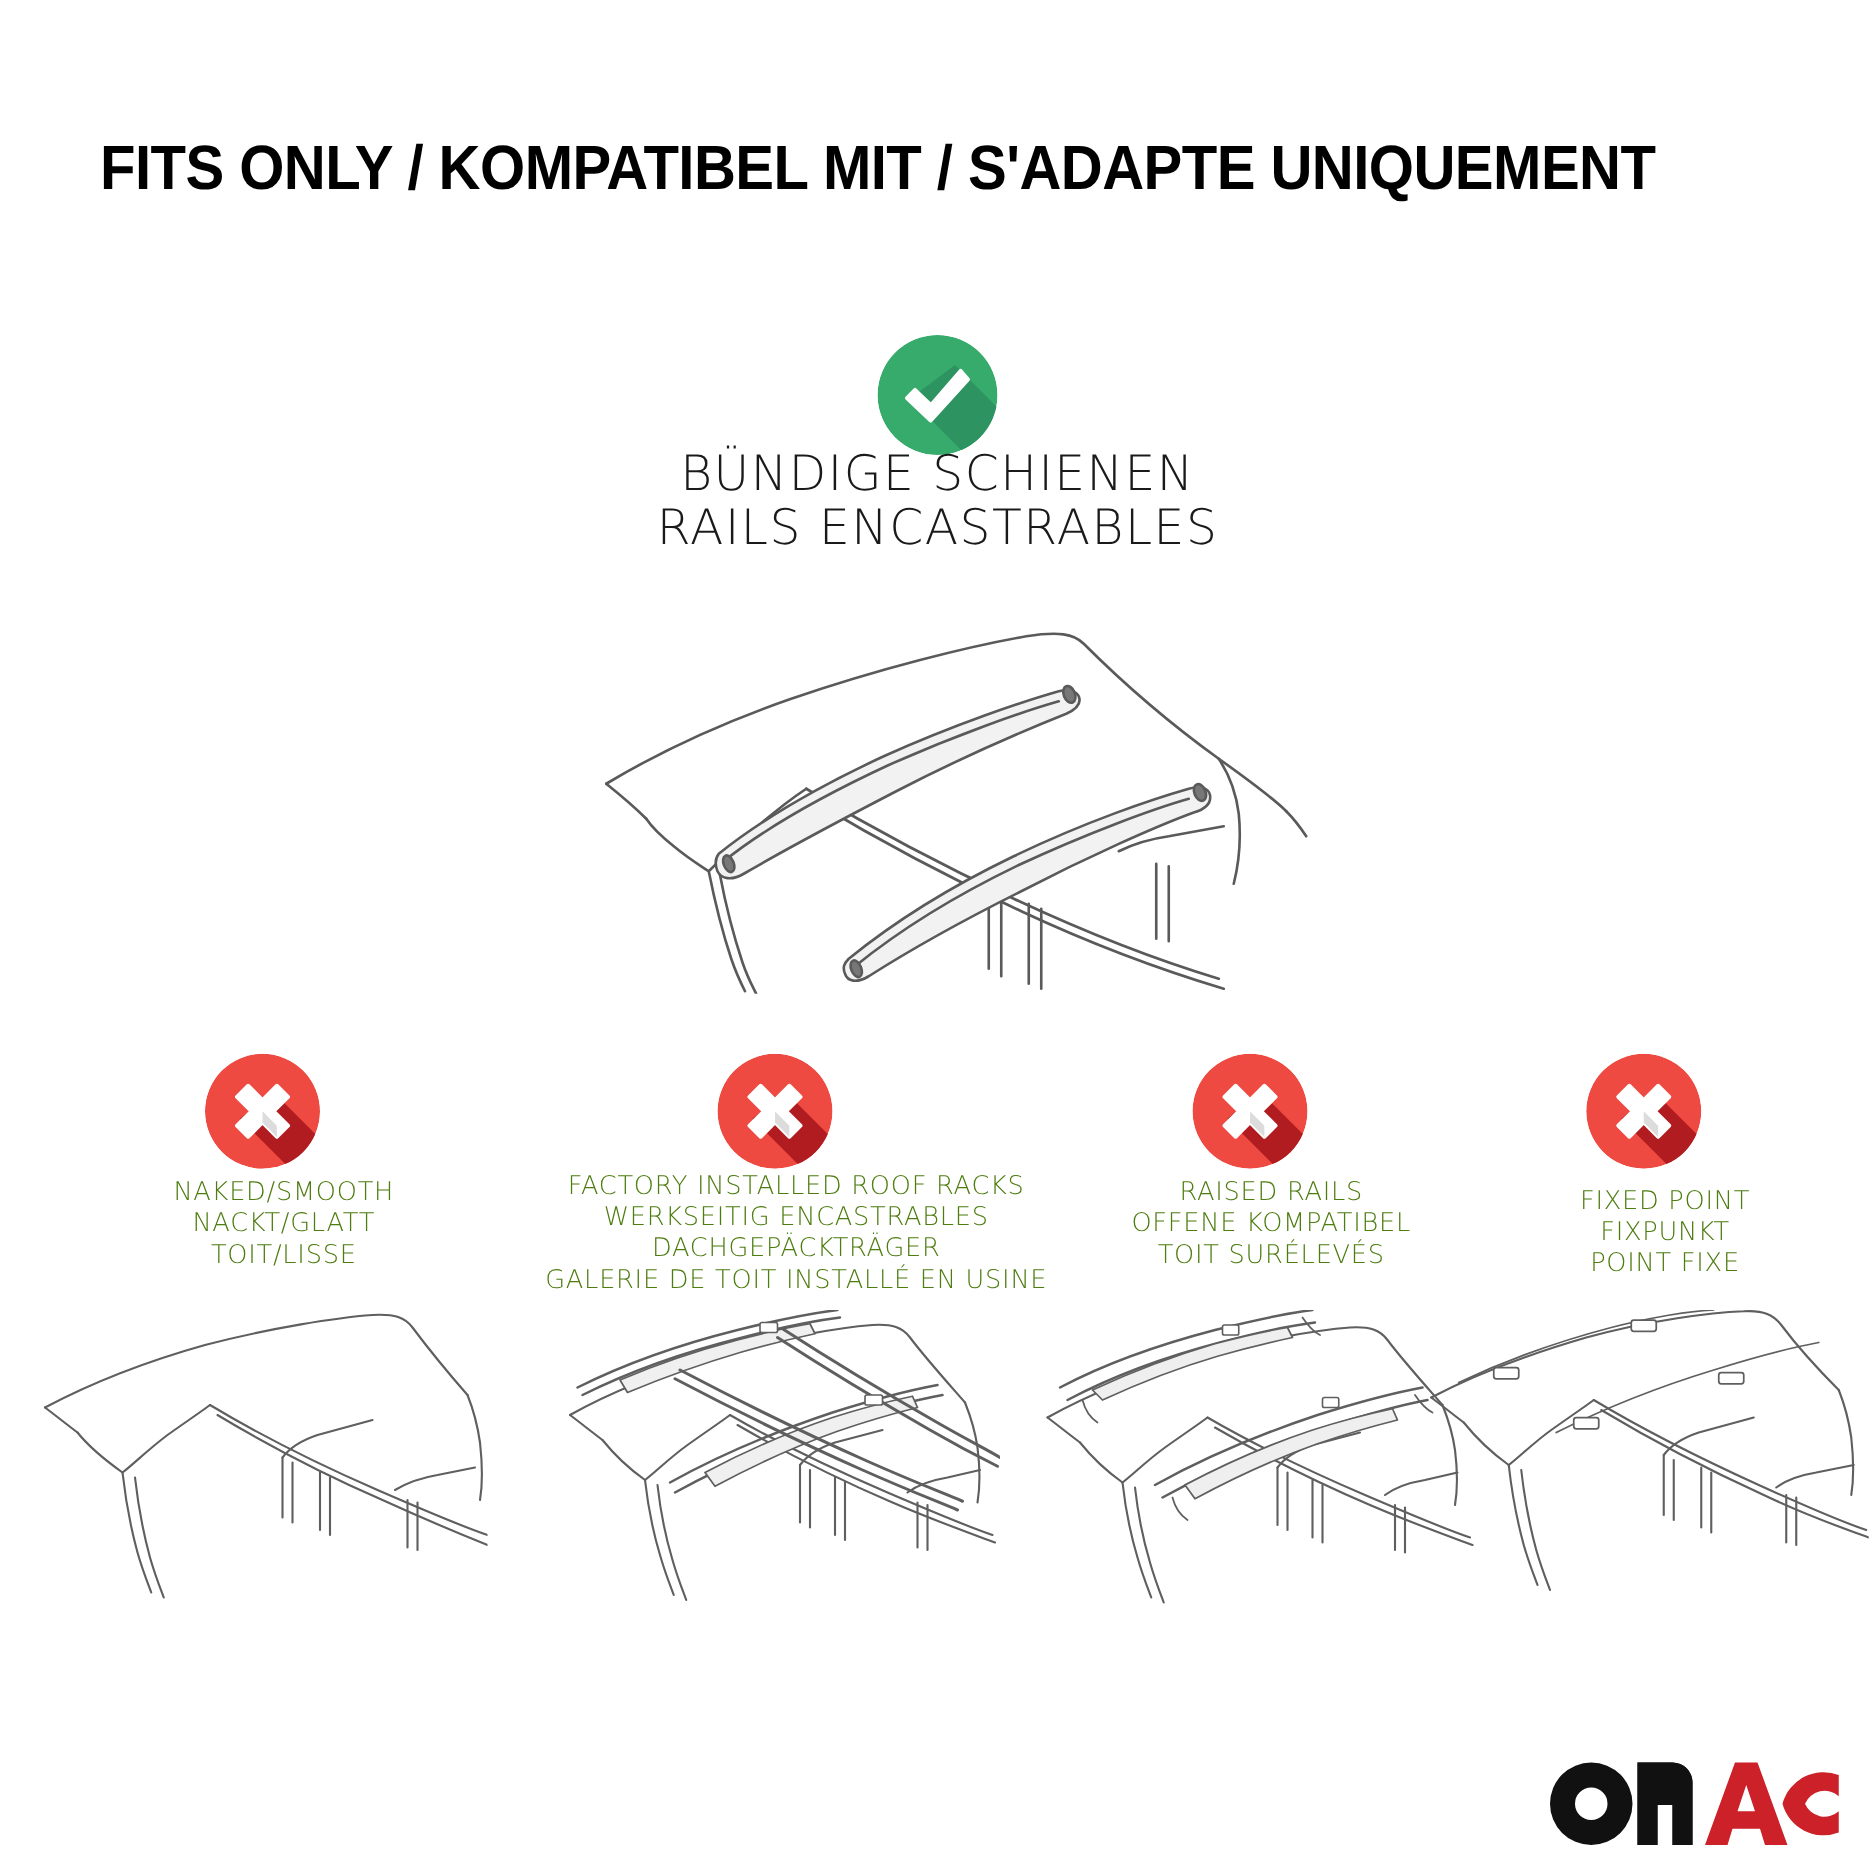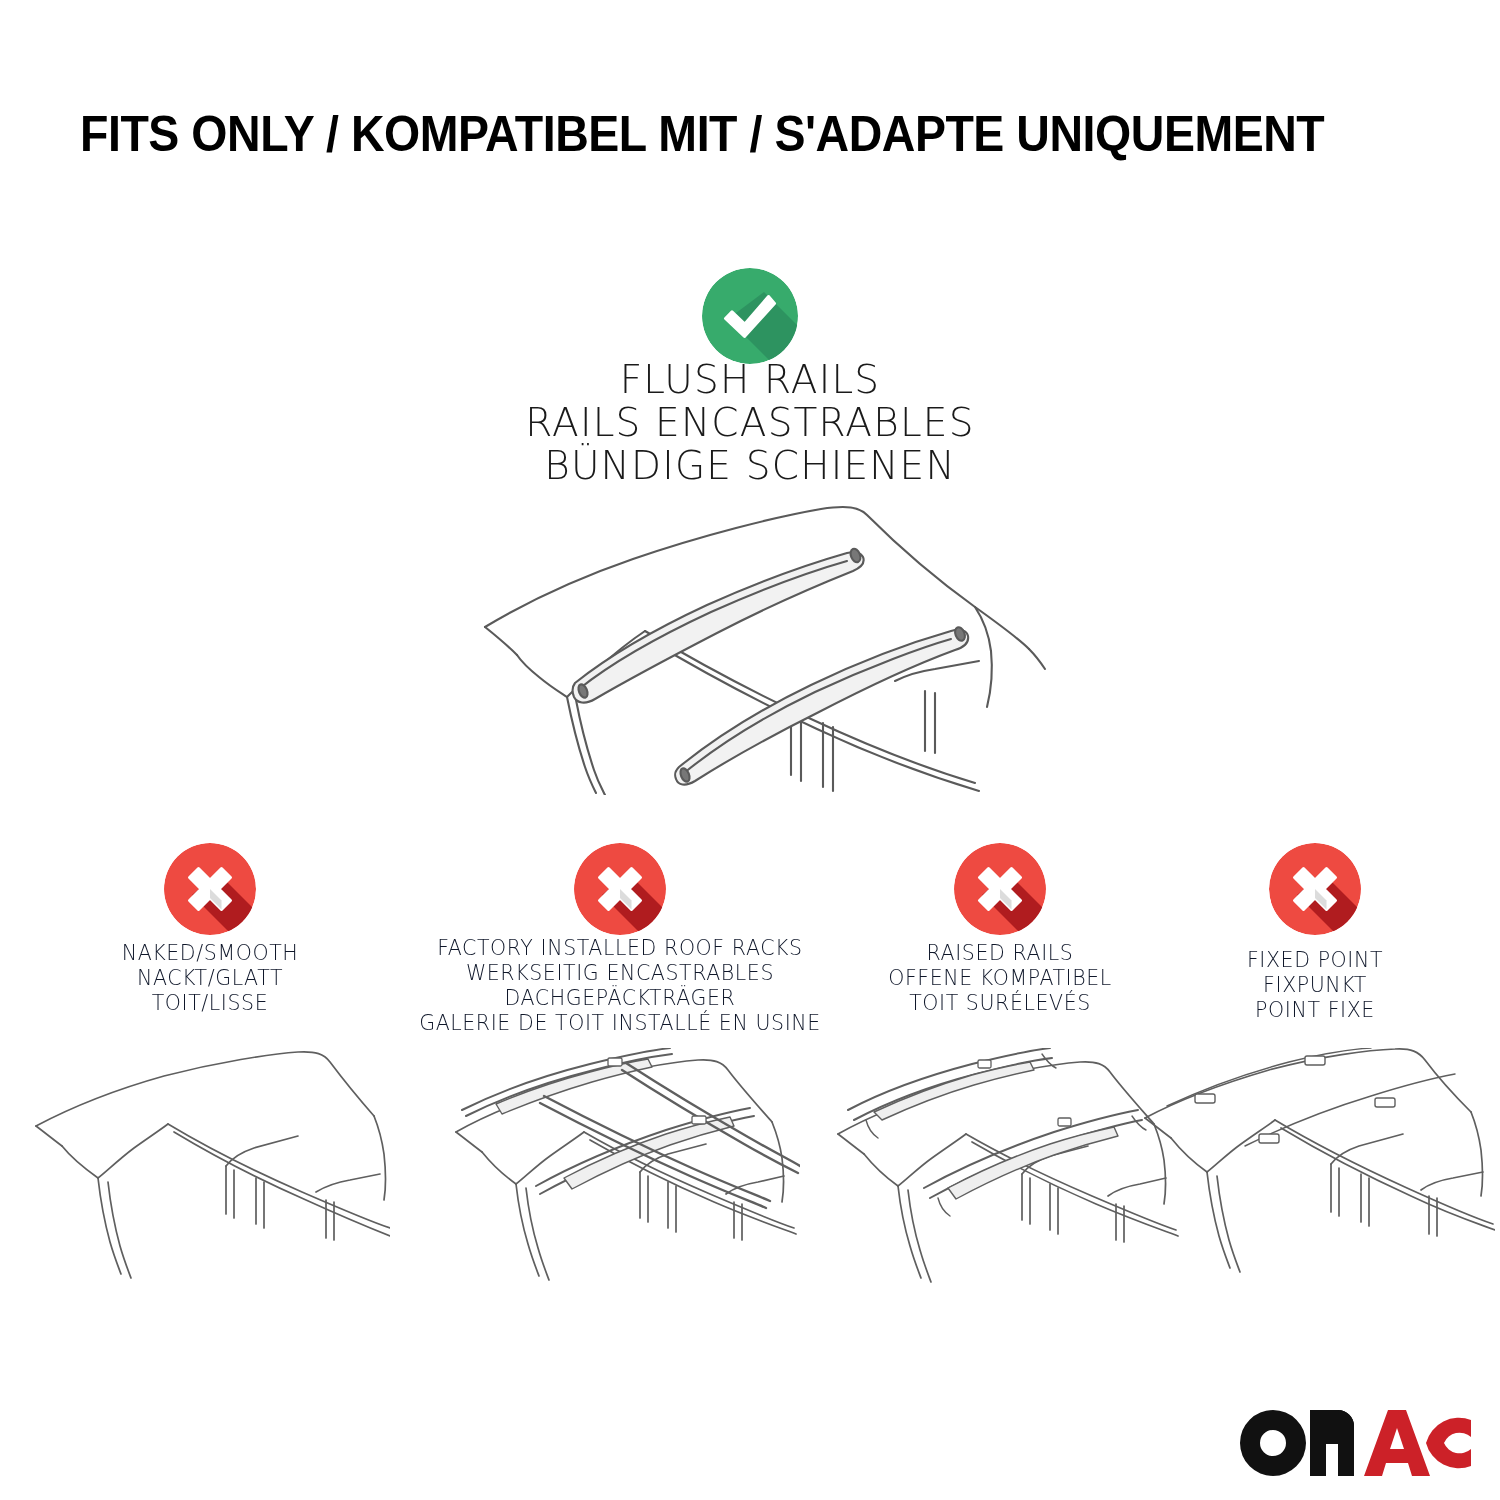--- a/index.html
+++ b/index.html
@@ -94,29 +94,29 @@
   }
   .col-badge {
     position: absolute;
     top: 0;
     left: 50%;
     transform: translateX(-50%);
   }
   .col-label {
     position: absolute;
     top: 100px;
-    left: 0;
+    left: 17px;
     width: 100%;
     text-align: center;
     font-family: "DejaVu Sans", "Liberation Sans", sans-serif;
     font-weight: 300;
     font-size: 20.5px;
     line-height: 25px;
     letter-spacing: 0.6px;
-    color: #0f172a;
+    color: #4d7c0f;
   }
   .col-label .ln { display: block; white-space: nowrap; }
   .col-figure {
     position: absolute;
     left: 50%;
     transform: translateX(-50%);
     width: 360px;
     height: 250px;
   }
   .col-figure svg { display: block; width: 100%; height: 100%; }
@@ -158,23 +158,22 @@
     <div class="badge" style="width:96px;height:96px;">
       <svg viewBox="0 0 96 96" aria-hidden="true">
         <circle cx="48" cy="48" r="48" fill="#37ab6c"></circle>
         <path d="M62 24 L96 58 L96 82 A48 48 0 0 1 70 95 L26 51 Z" fill="#2d9360"></path>
         <path d="M66.5 28.5 L72.5 35.5 L42.5 68.5 L23.5 50.5 L30.0 43.8 L42.8 56.0 Z" fill="#ffffff" stroke="#ffffff" stroke-width="3" stroke-linejoin="round"></path>
       </svg>
     </div>
   </div>
 
   <div class="hero-titles">
-    <span class="ln">FLUSH RAILS</span>
+    <span class="ln">BÜNDIGE SCHIENEN</span>
     <span class="ln">RAILS ENCASTRABLES</span>
-    <span class="ln">BÜNDIGE SCHIENEN</span>
   </div>
 
   <div class="hero-figure">
     <svg viewBox="0 0 600 300" aria-hidden="true">
       <g fill="none" stroke="#5a5a5a" stroke-width="2.1" stroke-linecap="round" stroke-linejoin="round">
 
         <path d="M30 132 C70 108 120 84 178 64 C248 40 320 22 366 14
                  C392 10 404 12 412 20 C430 38 470 76 520 112
                  C548 132 566 146 574 154"></path>
         <path d="M30 132 C40 140 52 150 62 160"></path>

